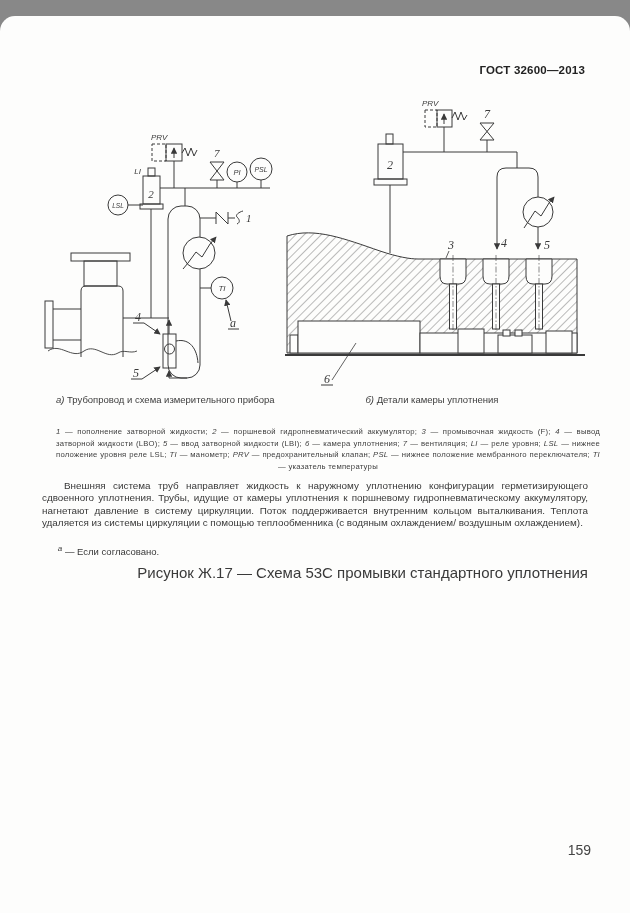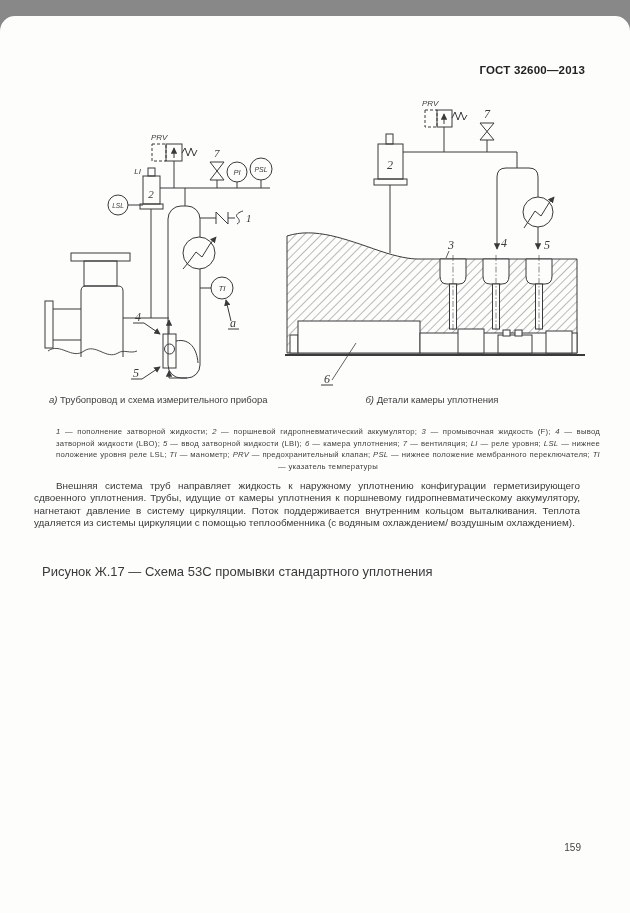--- a/index.html
+++ b/index.html
@@ -13,36 +13,36 @@
   .doc-header{
     position:absolute;top:48px;right:45px;
     font-size:11.5px;font-weight:bold;color:#222;letter-spacing:.2px;
   }
   .diagrams{position:absolute;left:40px;top:75px;width:560px;height:300px;}
   svg{display:block;}
   svg text{fill:#3a3a3a;}
   .lbl-sans{font-family:"Liberation Sans",sans-serif;font-style:italic;}
   .lbl-num{font-family:"Liberation Serif",serif;font-style:italic;}
   .captions{position:absolute;left:45px;top:378px;width:545px;font-size:9.5px;line-height:12px;color:#3d3d3d;}
-  .cap-a{position:absolute;left:4px;top:0;width:235px;}
+  .cap-a{position:absolute;left:11px;top:0;width:235px;}
   .cap-b{position:absolute;left:242px;top:0;width:290px;text-align:center;}
   .legend{
     position:absolute;left:56px;top:410px;width:544px;
     font-size:7.7px;line-height:11.6px;color:#3e3e3e;
     text-align:justify;text-align-last:center;letter-spacing:.25px;
   }
   .body-text{
-    position:absolute;left:34px;top:464px;width:546px;
+    position:absolute;left:42px;top:464px;width:546px;
     font-size:9.9px;line-height:12.4px;text-align:justify;color:#383838;
   }
   .body-text p{margin:0;text-indent:22px;}
   .footnote{position:absolute;left:42px;top:528px;width:546px;font-size:9.5px;color:#383838;}
   .footnote .mark{font-style:italic;}
-  .fig-caption{position:absolute;left:42px;top:548px;width:546px;text-align:left;font-size:13px;color:#3a3a3a;}
-  .page-number{position:absolute;top:826px;right:49px;font-size:10px;color:#444;}
+  .fig-caption{position:absolute;left:42px;top:548px;width:546px;text-align:right;font-size:15px;color:#3a3a3a;}
+  .page-number{position:absolute;top:826px;right:39px;font-size:14px;color:#444;}
   i{font-style:italic;}
 </style>
 </head>
 <body>
 
 <div class="page">
 
   <div class="doc-header">ГОСТ 32600—2013</div>
 
   <div class="diagrams">
@@ -243,18 +243,21 @@
     <div class="cap-a"><i>а)</i> <span>Трубопровод и схема измерительного прибора</span></div>
     <div class="cap-b"><i>б)</i> <span>Детали камеры уплотнения</span></div>
   </div>
 
   <div class="legend"><i>1</i> — пополнение затворной жидкости; <i>2</i> — поршневой гидропневматический аккумулятор; <i>3</i> — промывочная жидкость (F); <i>4</i> — вывод затворной жидкости (LBO); <i>5</i> — ввод затворной жидкости (LBI); <i>6</i> — камера уплотнения; <i>7</i> — вентиляция; <i>LI</i> — реле уровня; <i>LSL</i> — нижнее положение уровня реле LSL; <i>TI</i> — манометр; <i>PRV</i> — предохранительный клапан; <i>PSL</i> — нижнее положение мембранного переключателя; <i>TI</i> — указатель температуры</div>
 
   <div class="body-text">
     <p>Внешняя система труб направляет жидкость к наружному уплотнению конфигурации герметизирующего сдвоенного уплотнения. Трубы, идущие от камеры уплотнения к поршневому гидропневматическому аккумулятору, нагнетают давление в систему циркуляции. Поток поддерживается внутренним кольцом выталкивания. Теплота удаляется из системы циркуляции с помощью теплообменника (с водяным охлаждением/ воздушным охлаждением).</p>
   </div>
 
+  <div class="footnote">
+    &nbsp;&nbsp;&nbsp;&nbsp;&nbsp;&nbsp;<sup class="mark">а</sup> <span>— Если согласовано.</span>
+  </div>
 
   <div class="fig-caption">Рисунок Ж.17 — Схема 53С промывки стандартного уплотнения</div>
 
   <div class="page-number">159</div>
 
 </div>
 
 </body></html>

